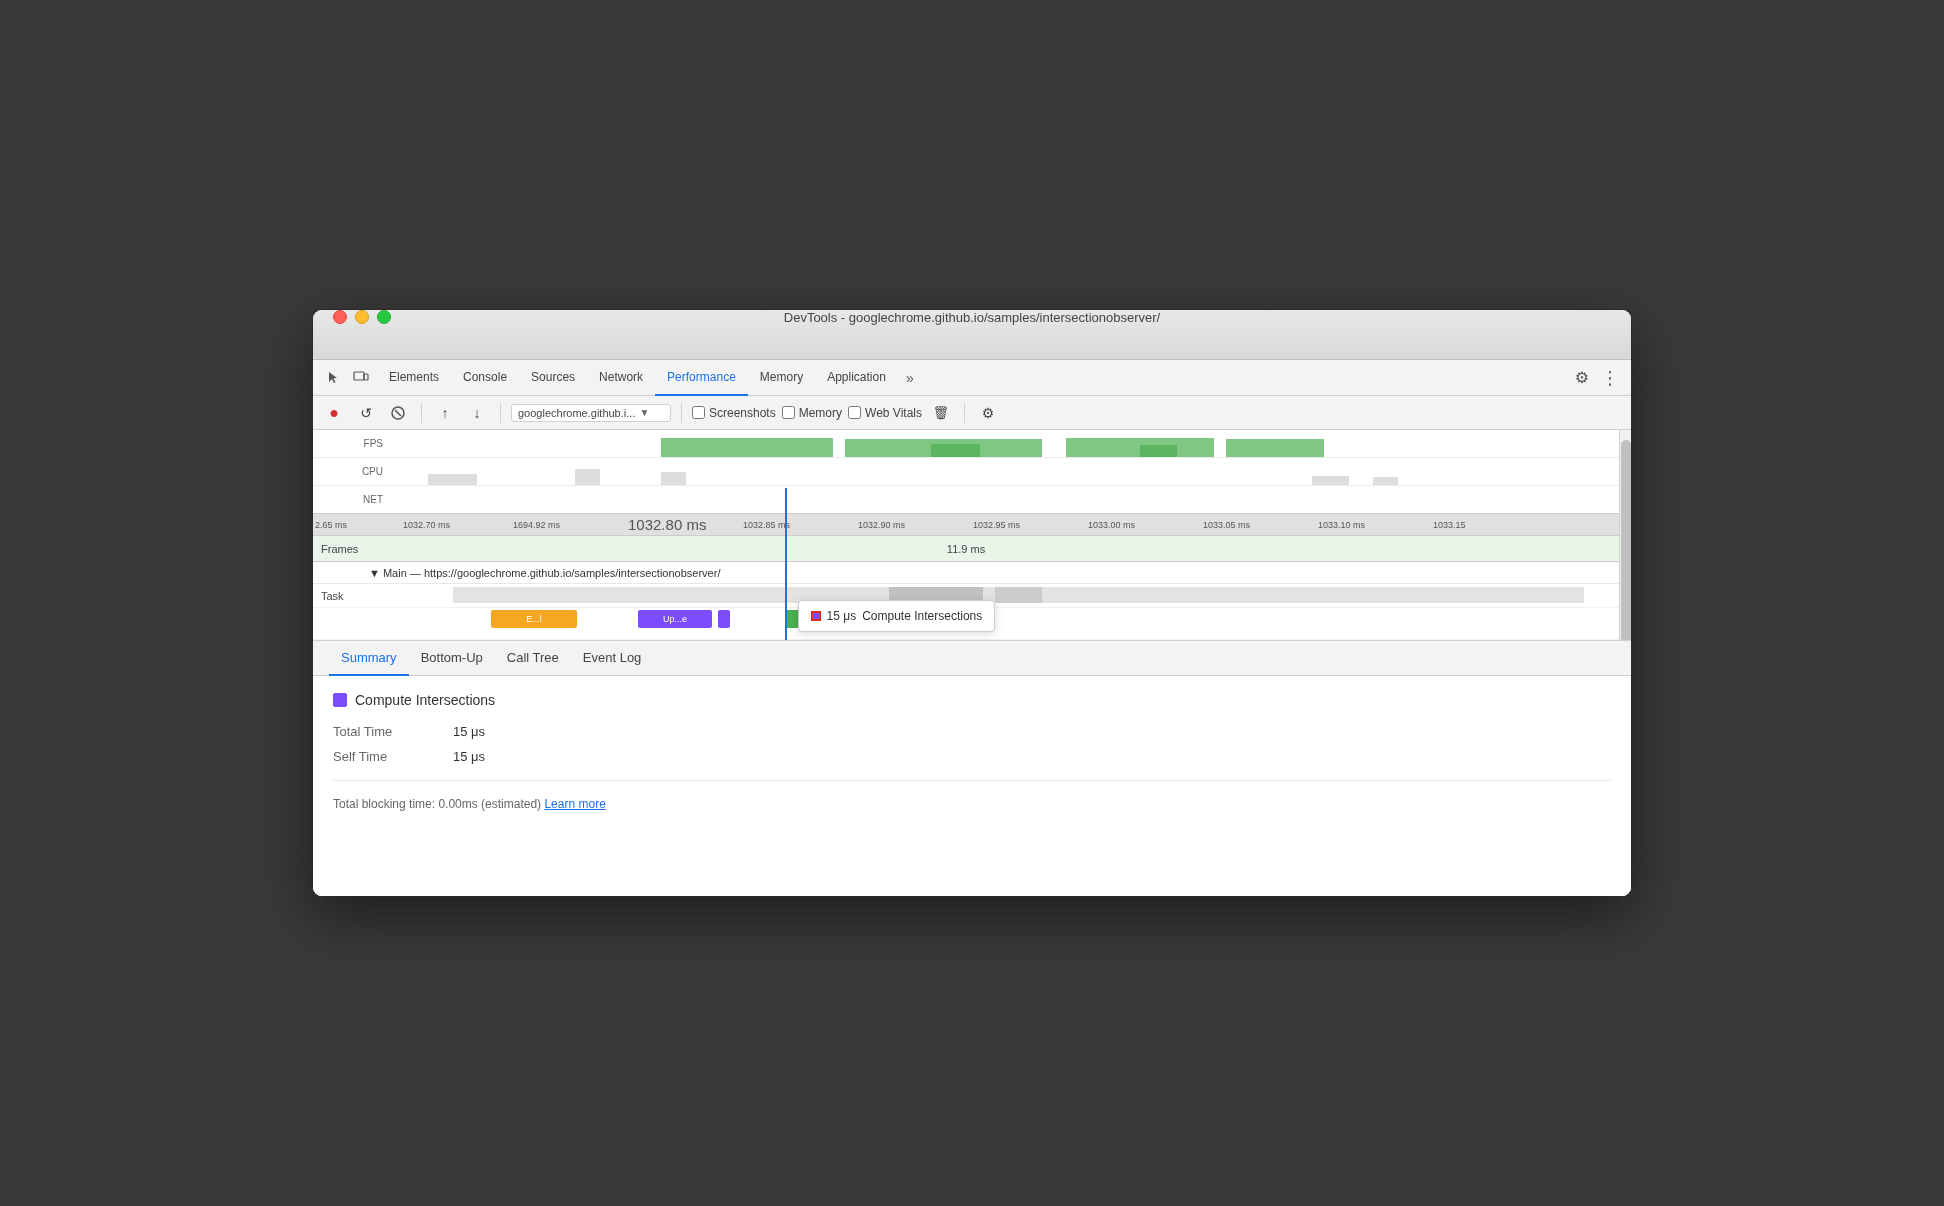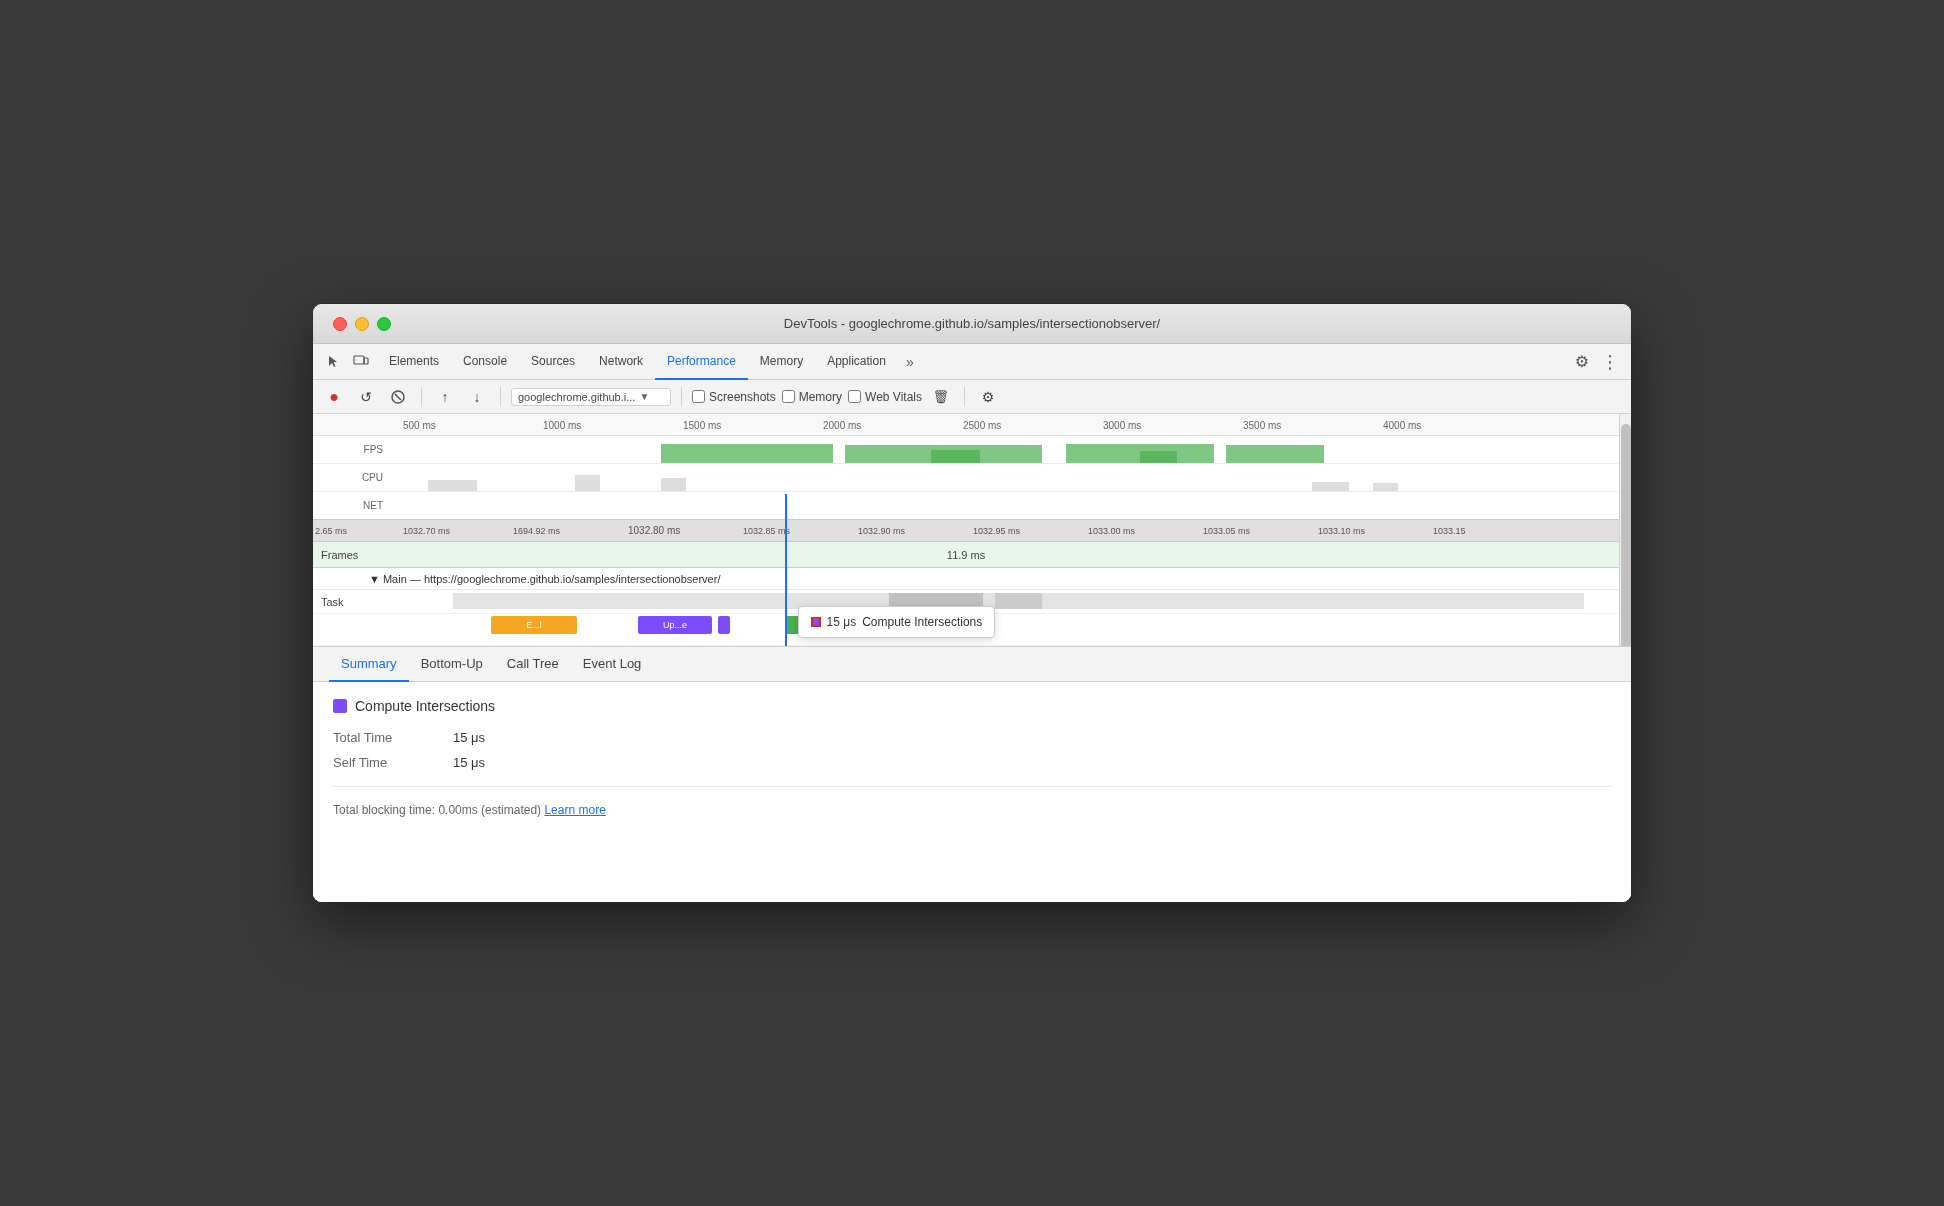--- a/index.html
+++ b/index.html
@@ -14,23 +14,23 @@
     .window {
       width: 1320px;
       background: #f0f0f0;
       border-radius: 10px;
       box-shadow: 0 20px 60px rgba(0,0,0,0.5);
       overflow: hidden;
       border: 1px solid #2a2a2a;
     }
     .title-bar {
       background: linear-gradient(to bottom, #e8e8e8, #d8d8d8);
-      height: 40px;
-      display: flex;
-      align-items: center;
+      height: 50px;
+      display: flex;
+      align-items: flex-start;
       padding: 0 20px;
       border-bottom: 1px solid #c0c0c0;
       position: relative;
     }
     .traffic-lights {
       display: flex;
       gap: 8px;
       align-items: center;
     }
     .tl {
@@ -523,30 +523,20 @@
       </div>
       <div class="tb-btn" style="font-size:13px;">🗑</div>
       <div class="tb-sep"></div>
       <div class="tb-btn">⚙</div>
     </div>
 
     <div class="perf-area">
       <div class="perf-content">
         <div class="perf-main">
 
-          <div class="timeline-ruler" style="position:relative; height:22px;">
-            <span class="ruler-mark" style="left:90px;">500 ms</span>
-            <span class="ruler-mark" style="left:230px;">1000 ms</span>
-            <span class="ruler-mark" style="left:370px;">1500 ms</span>
-            <span class="ruler-mark" style="left:510px;">2000 ms</span>
-            <span class="ruler-mark" style="left:650px;">2500 ms</span>
-            <span class="ruler-mark" style="left:790px;">3000 ms</span>
-            <span class="ruler-mark" style="left:930px;">3500 ms</span>
-            <span class="ruler-mark" style="left:1070px;">4000 ms</span>
-          </div>
 
           <div class="metric-row">
             <span class="metric-label">FPS</span>
             <div class="metric-track">
 
               <div class="fps-bar" style="left:22%;width:14%;height:70%;"></div>
               <div class="fps-bar" style="left:37%;width:16%;height:65%;"></div>
               <div class="fps-bar" style="left:44%;width:4%;height:50%;"></div>
               <div class="fps-bar" style="left:55%;width:12%;height:72%;"></div>
               <div class="fps-bar" style="left:61%;width:3%;height:45%;"></div>
@@ -567,21 +557,21 @@
 
           <div class="metric-row" style="border-bottom:1px solid #ccc;">
             <span class="metric-label">NET</span>
             <div class="metric-track"></div>
           </div>
 
           <div class="ms-ruler" style="height:22px; position:relative; padding-left:0; background:#e0e0e0;">
             <span style="position:absolute;left:2px;font-size:9px;color:#555;text-align:right;">2.65 ms</span>
             <span style="position:absolute;left:90px;font-size:9px;color:#555;">1032.70 ms</span>
             <span style="position:absolute;left:200px;font-size:9px;color:#555;">1694.92 ms</span>
-            <span style="position:absolute;left:315px;font-size:10px;color:#555;">1032.80 ms</span>
+            <span style="position:absolute;left:315px;font-size:15px;color:#555;">1032.80 ms</span>
             <span style="position:absolute;left:430px;font-size:9px;color:#555;">1032.85 ms</span>
             <span style="position:absolute;left:545px;font-size:9px;color:#555;">1032.90 ms</span>
             <span style="position:absolute;left:660px;font-size:9px;color:#555;">1032.95 ms</span>
             <span style="position:absolute;left:775px;font-size:9px;color:#555;">1033.00 ms</span>
             <span style="position:absolute;left:890px;font-size:9px;color:#555;">1033.05 ms</span>
             <span style="position:absolute;left:1005px;font-size:9px;color:#555;">1033.10 ms</span>
             <span style="position:absolute;left:1120px;font-size:9px;color:#555;">1033.15</span>
           </div>
 
           <div class="frames-row">

